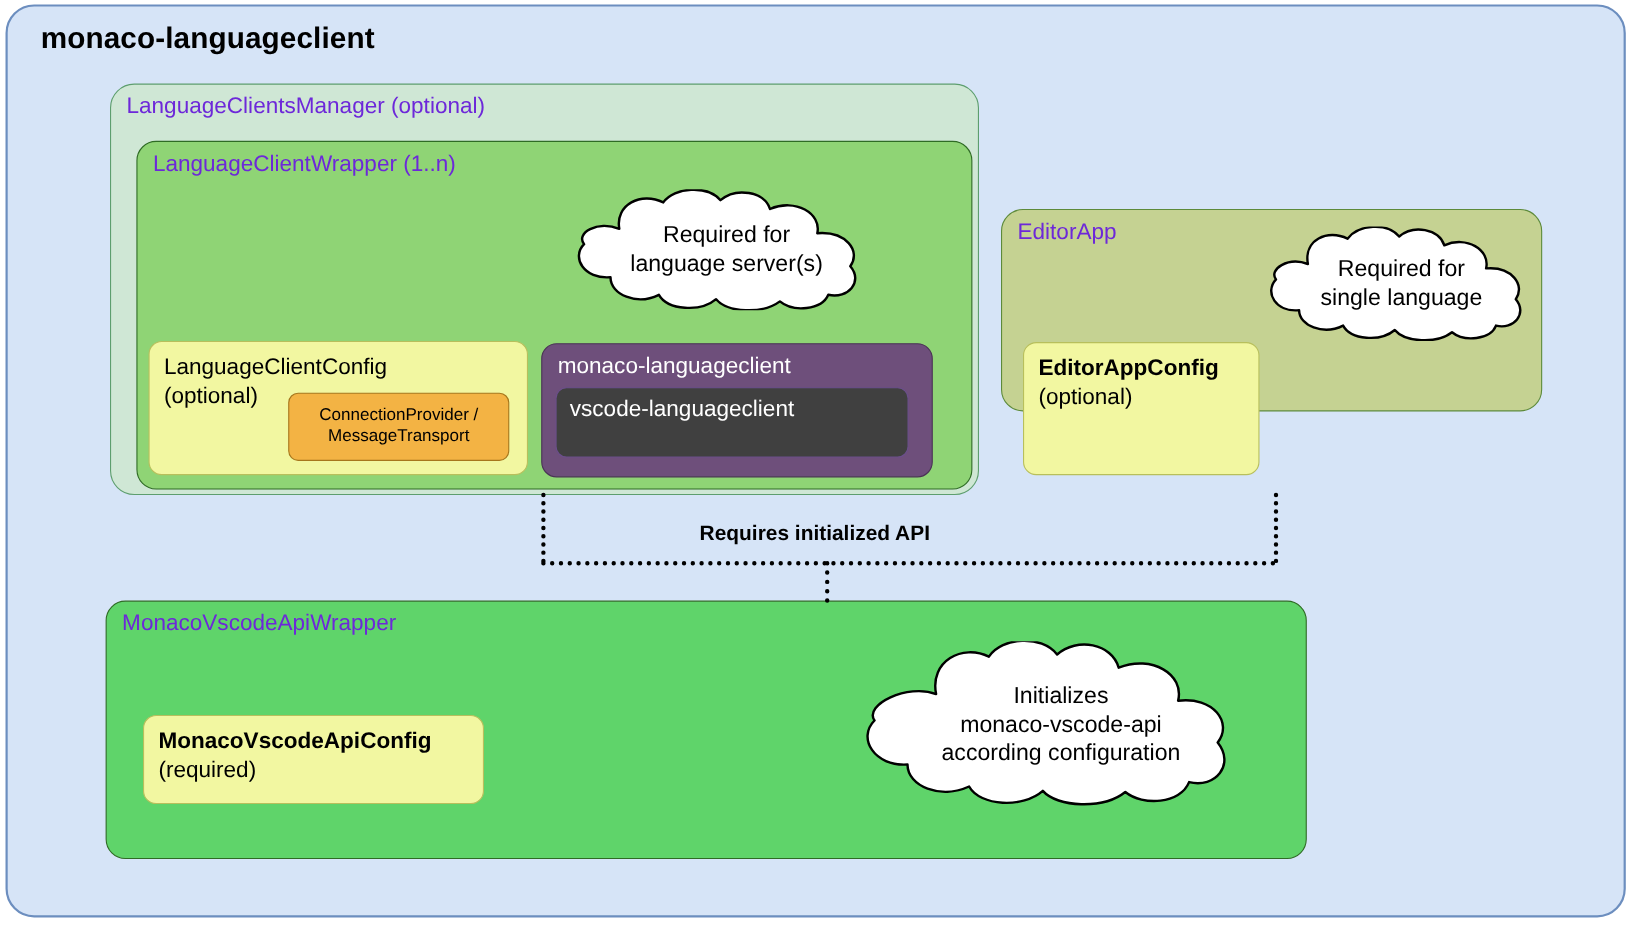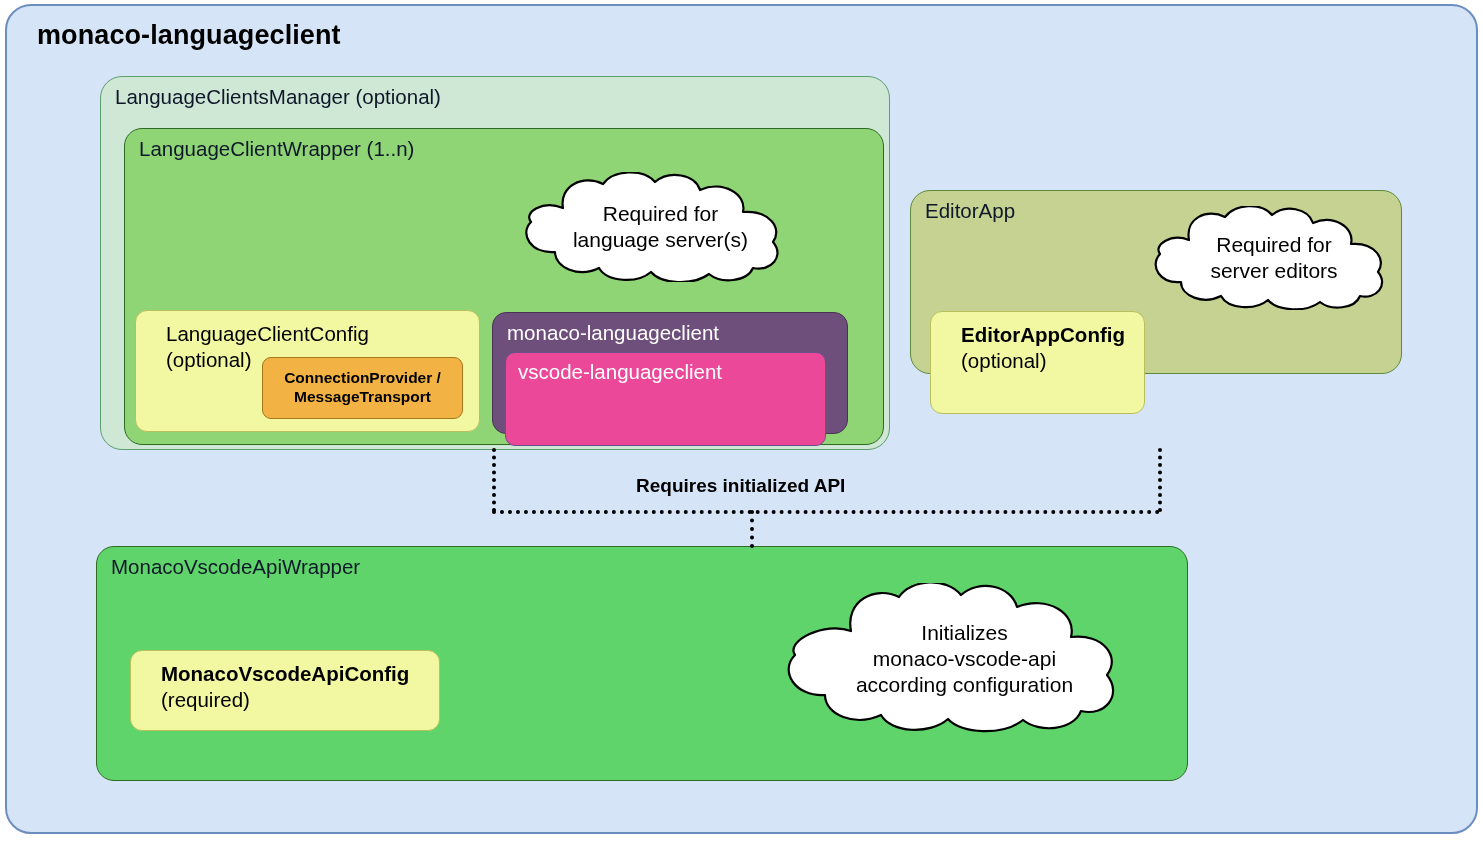--- a/index.html
+++ b/index.html
@@ -49,49 +49,49 @@
   }
   
   #cpmt{
     left:262px;top:357px;width:201px;height:62px;
     background:#f3b344;
     border:1px solid #a6761c;
     border-radius:9px;
     display:flex;align-items:center;justify-content:center;
   }
   #cpmt .lines{
-    text-align:center;font-size:15.5px;font-weight:bold;
+    text-align:center;font-size:15.5px;font-weight:normal;
     line-height:1.22;color:#000;
   }
 
   
   #mlc{
     left:492px;top:312px;width:356px;height:122px;
     background:#6e4f7b;
     border:1px solid #4a3355;
     border-radius:14px;
   }
   
   #vlc{
-    left:505px;top:352px;width:321px;height:94px;
-    background:#ec4899;
+    left:505px;top:352px;width:321px;height:64px;
+    background:#404040;
     border:1px solid #6b4f8a;
     border-radius:10px;
   }
 
   
   #editorapp{
     left:910px;top:190px;width:492px;height:184px;
     background:#c5d292;
     border:1px solid #5d8a3a;
     border-radius:20px;
   }
   
   #eac{
-    left:930px;top:311px;width:215px;height:103px;
+    left:930px;top:311px;width:215px;height:121px;
     background:#f2f7a1;
     border:1px solid #b8bf5c;
     border-radius:12px;
   }
 
   
   #mvaw{
     left:96px;top:546px;width:1092px;height:235px;
     background:#5fd46a;
     border:1px solid #2f6b25;
@@ -101,29 +101,29 @@
   #mvac{
     left:130px;top:650px;width:310px;height:81px;
     background:#f2f7a1;
     border:1px solid #b8bf5c;
     border-radius:12px;
   }
 
   
   .ctitle{
     position:absolute;left:14px;top:8px;
-    font-size:20.5px;color:#0f172a;white-space:nowrap;
+    font-size:20.5px;color:#6d28d9;white-space:nowrap;
   }
   #mlc .ctitle,#vlc .ctitle{color:#ffffff;}
   #vlc .ctitle{left:12px;top:7px;font-size:20.5px;}
 
   
   .cfgtext{
     position:absolute;left:13px;top:10px;
-    font-size:20.5px;line-height:1.25;color:#000;margin-left:17px;
+    font-size:20.5px;line-height:1.25;color:#000;
   }
   .cfgtext .b{font-weight:bold;display:block;}
   .cfgtext .n{font-weight:normal;display:block;}
 
   
   .dotv{
     position:absolute;border-left:4px dotted #000;width:0;
   }
   .doth{
     position:absolute;border-top:4px dotted #000;height:0;
@@ -234,21 +234,21 @@
     <svg viewBox="0 0 258 104" width="258" height="104">
       <path d="M56,34 C52,12 74,2 92,11 C102,-2 128,-4 139,9
                C152,-2 175,2 180,17 C200,8 222,21 218,38
                C241,36 254,53 245,66 C256,79 243,94 227,90
                C222,103 198,105 187,96 C173,107 144,105 135,94
                C122,105 95,103 88,90 C70,99 48,90 48,76
                C27,78 16,60 27,48 C20,39 38,27 56,34 Z" fill="#ffffff" stroke="#000000" stroke-width="2.2" stroke-linejoin="round"></path>
     </svg>
     <div class="ctext">
       <span>Required for</span>
-      <span>server editors</span>
+      <span>single language</span>
     </div>
   </div>
 
   <div class="cloud" id="cloud-init">
     <svg viewBox="0 0 355 152" width="355" height="152">
       <path d="M76,48 C70,18 100,2 124,14 C136,-4 172,-6 186,12
                C204,-4 236,2 242,24 C272,12 302,30 296,54
                C328,50 346,74 332,92 C348,112 330,134 306,128
                C298,148 264,150 248,137 C228,153 186,151 173,136
                C155,152 116,150 106,132 C80,144 50,132 50,112

